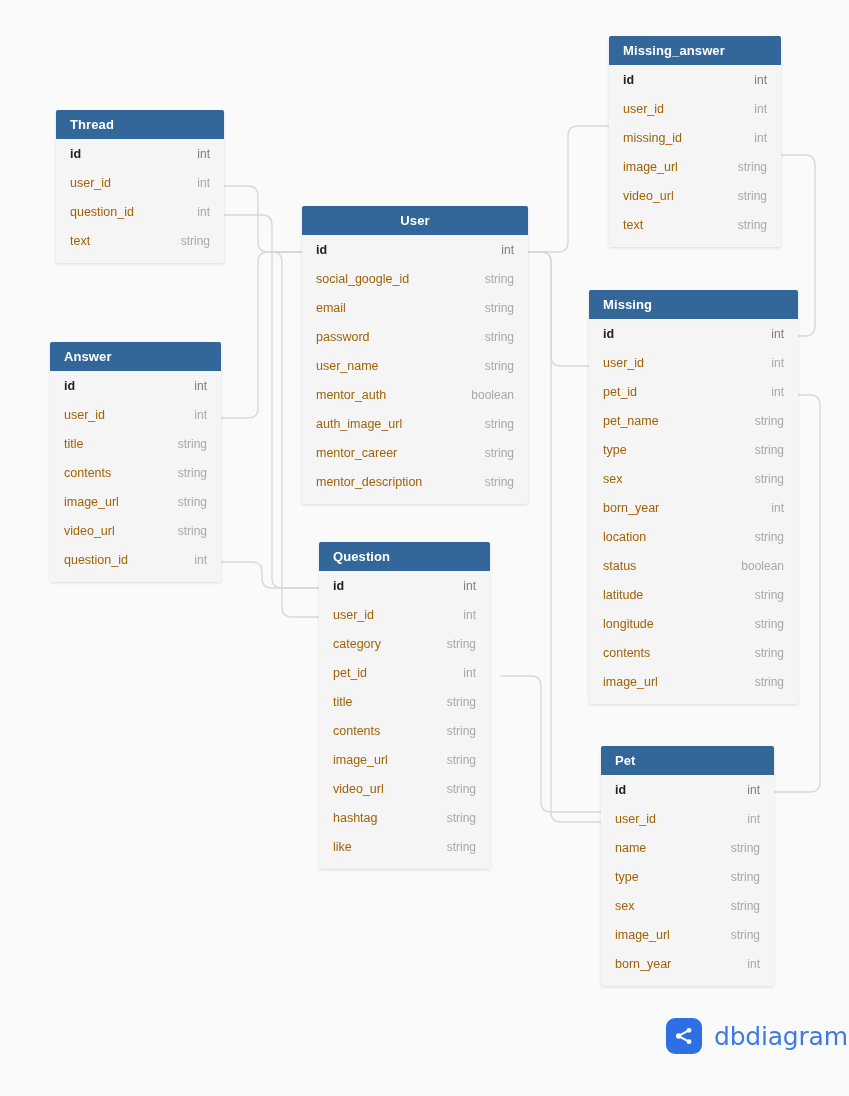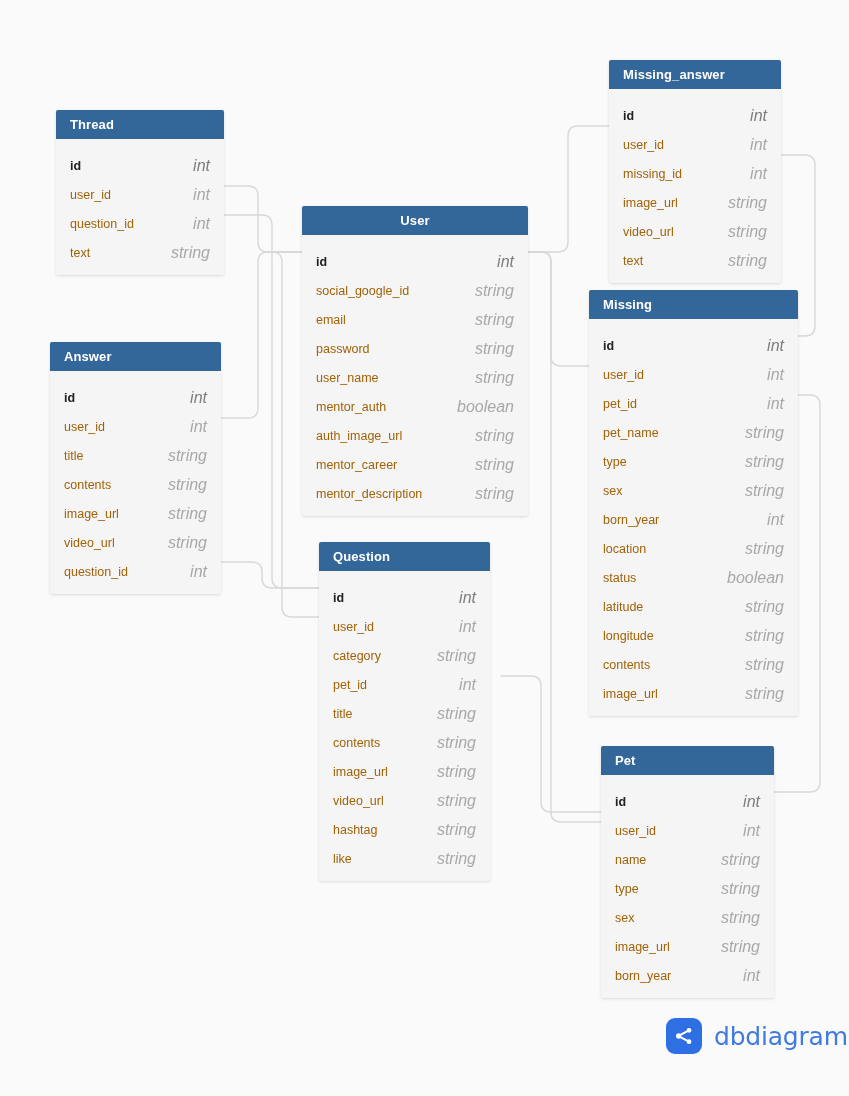--- a/index.html
+++ b/index.html
@@ -23,32 +23,32 @@
     background:#336699;
     color:#ffffff;
     font-weight:bold;
     font-size:13px;
     height:29px;
     line-height:29px;
     padding:0 14px;
     letter-spacing:.1px;
     white-space:nowrap;
   }
-  .table-body{padding:12px 0 8px 0;}
+  .table-body{padding:0 0 8px 0;}
   .field-row{
     display:flex;
     align-items:center;
     justify-content:space-between;
     height:29px;
     padding:0 14px;
     font-size:12.5px;
     white-space:nowrap;
   }
   .field-name{color:#a16207;}
-  .field-type{color:#a8a8a8;font-size:16px;font-style:italic;}
+  .field-type{color:#a8a8a8;font-size:12px;}
   .field-row.pk .field-name{color:#222222;font-weight:bold;}
   .field-row.pk .field-type{color:#7d7d7d;}
 
   
   #brand{
     position:absolute;
     left:666px;top:1018px;
     display:flex;align-items:center;gap:12px;
   }
   #brand-mark{
@@ -229,21 +229,21 @@
           <div class="field-row">
             <span class="field-name">hashtag</span>
             <span class="field-type">string</span>
           </div>
           <div class="field-row">
             <span class="field-name">like</span>
             <span class="field-type">string</span>
           </div>
         </div>
       </div>
-      <div class="table-card" style="left: 609px; top: 60px; width: 172px;">
+      <div class="table-card" style="left: 609px; top: 36px; width: 172px;">
         <div class="table-header">Missing_answer</div>
         <div class="table-body">
           <div class="field-row pk">
             <span class="field-name">id</span>
             <span class="field-type">int</span>
           </div>
           <div class="field-row">
             <span class="field-name">user_id</span>
             <span class="field-type">int</span>
           </div>

